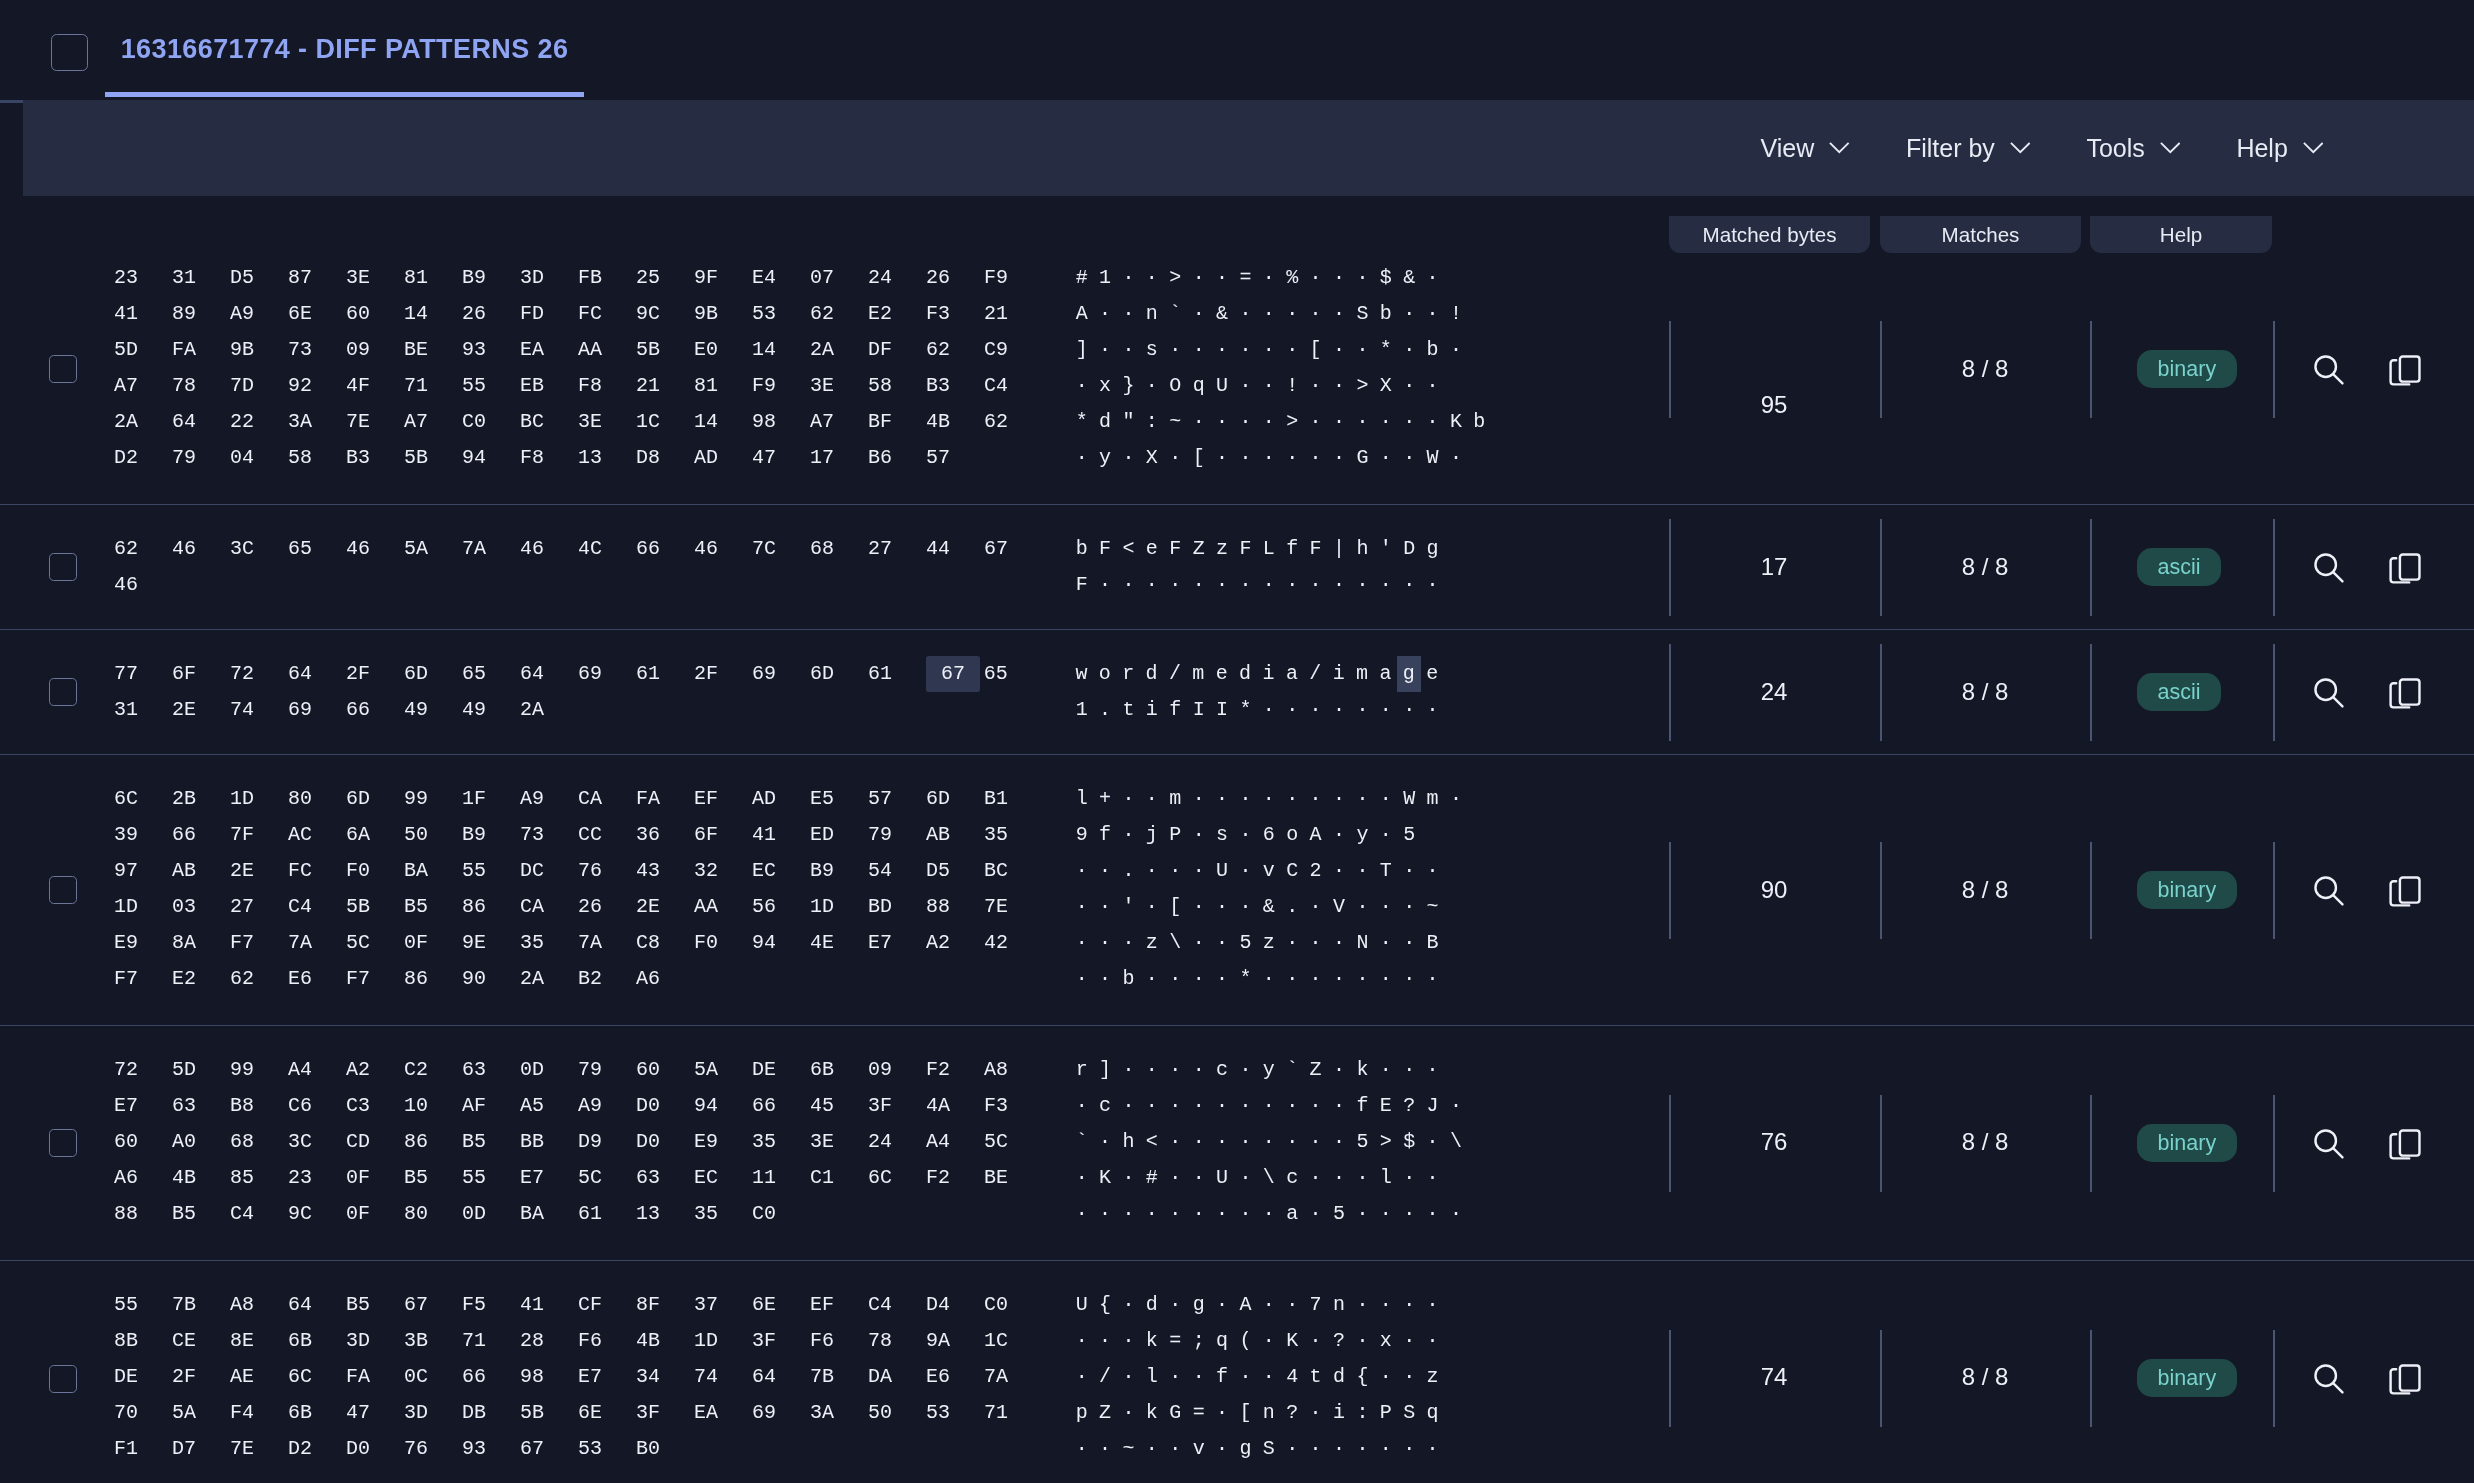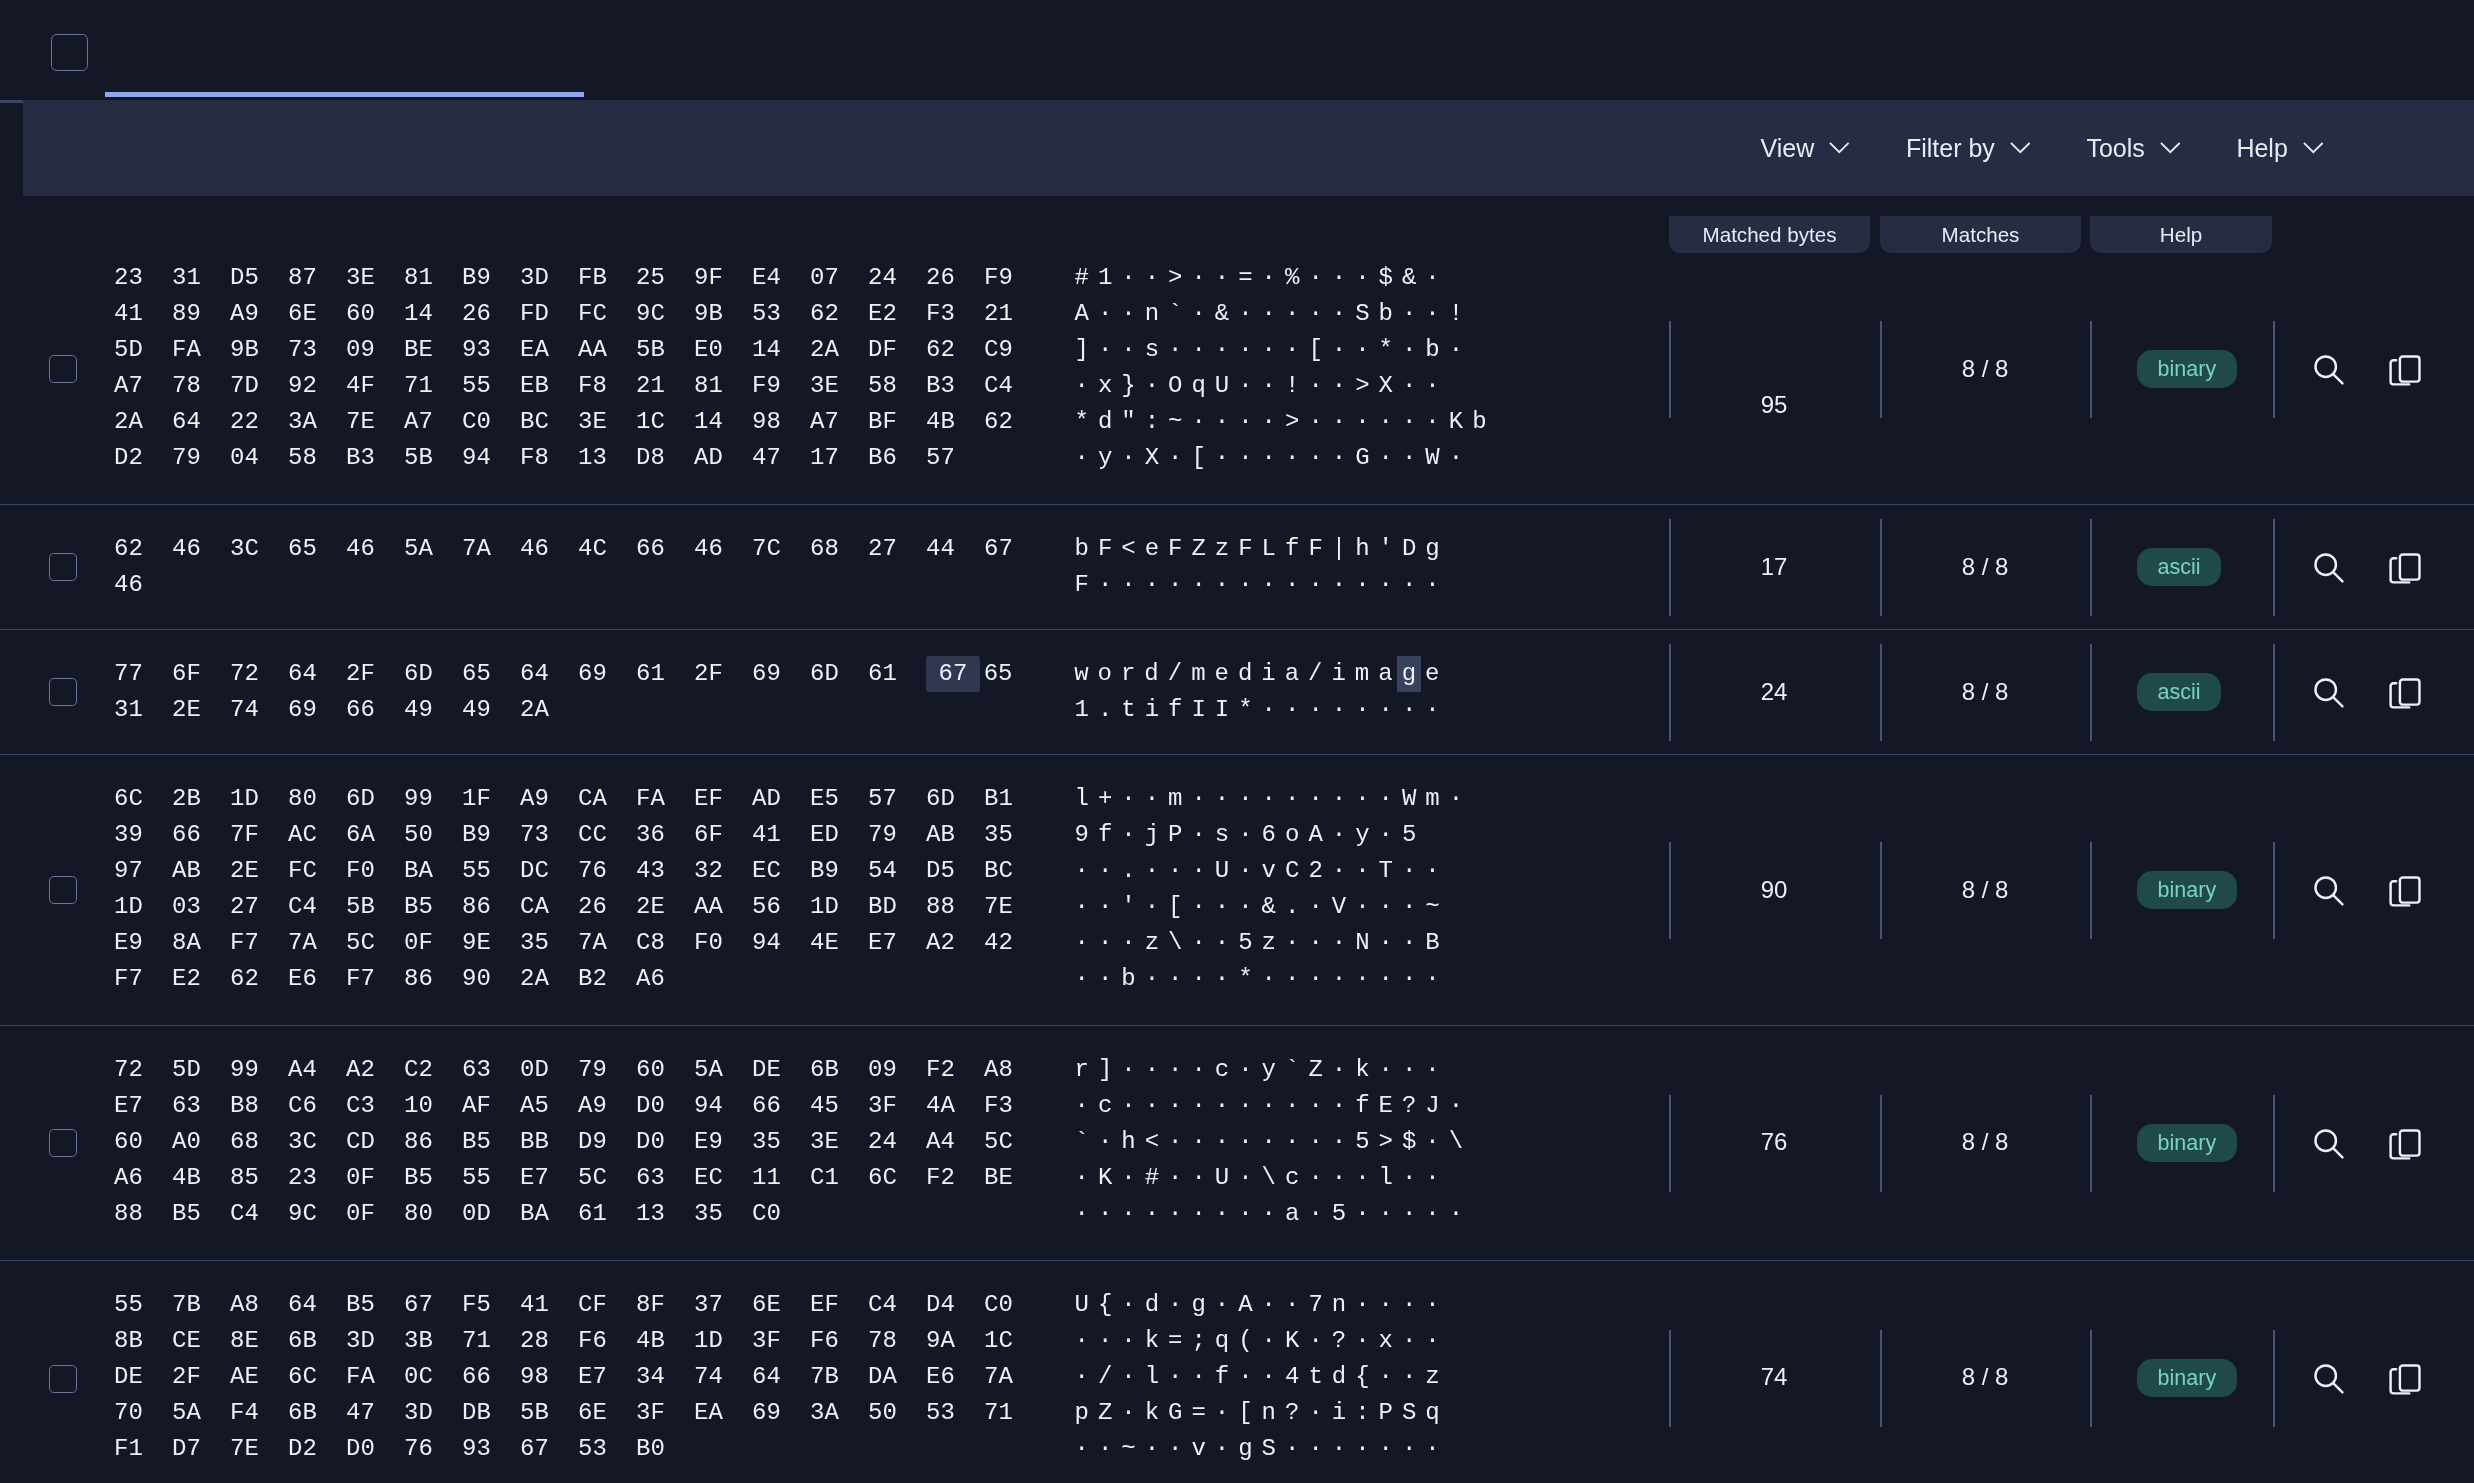--- a/index.html
+++ b/index.html
@@ -79,21 +79,21 @@
   .row:last-child { border-bottom: none; }
 
   .row-check {
     position: absolute; left: 49px; top: 50%; transform: translateY(-50%);
     width: 28px; height: 28px; border: 1.9px solid #6b7499; border-radius: 4.7px;
   }
 
   .hexblock {
     position: absolute; left: 114px; top: 0;
     font-family: "Liberation Mono", "DejaVu Sans Mono", monospace;
-    font-size: 24px; color: #eef0f7;
+    font-size: 20px; color: #eef0f7;
     padding: 26px 0 24px 0;
     white-space: pre;
     letter-spacing: 0px;
   }
   .hexline { height: 36px; line-height: 36px; white-space: pre; }
   .hexcell { display: inline-block; width: 58px; text-align: left; }
   .hexcell.hl { background: #2f3850; border-radius: 2.8px; width: 54px; text-align: center; margin-right: 3.7px; }
   .asciiwrap { display: inline-block; margin-left: 28px; }
   .ach { display: inline-block; width: 23.4px; text-align: center; }
   .ach.hl { background: #39425c; }
@@ -115,20 +115,21 @@
   .icbtn svg { display: block; width: 41px; height: 41px; }
 </style>
 </head>
 <body>
 
 <div class="app">
 
   <div class="tabbar">
     <div class="tab-check"></div>
     <div class="tab">
+      <div class="tab-label">16316671774 - DIFF PATTERNS 26</div>
       <div class="tab-underline"></div>
     </div>
     <div class="tabbar-rule"></div>
   </div>
 
   <div class="toolbar">
     <div class="menus">
       <div class="menu">
         <span>View</span>
         <span class="chev">

